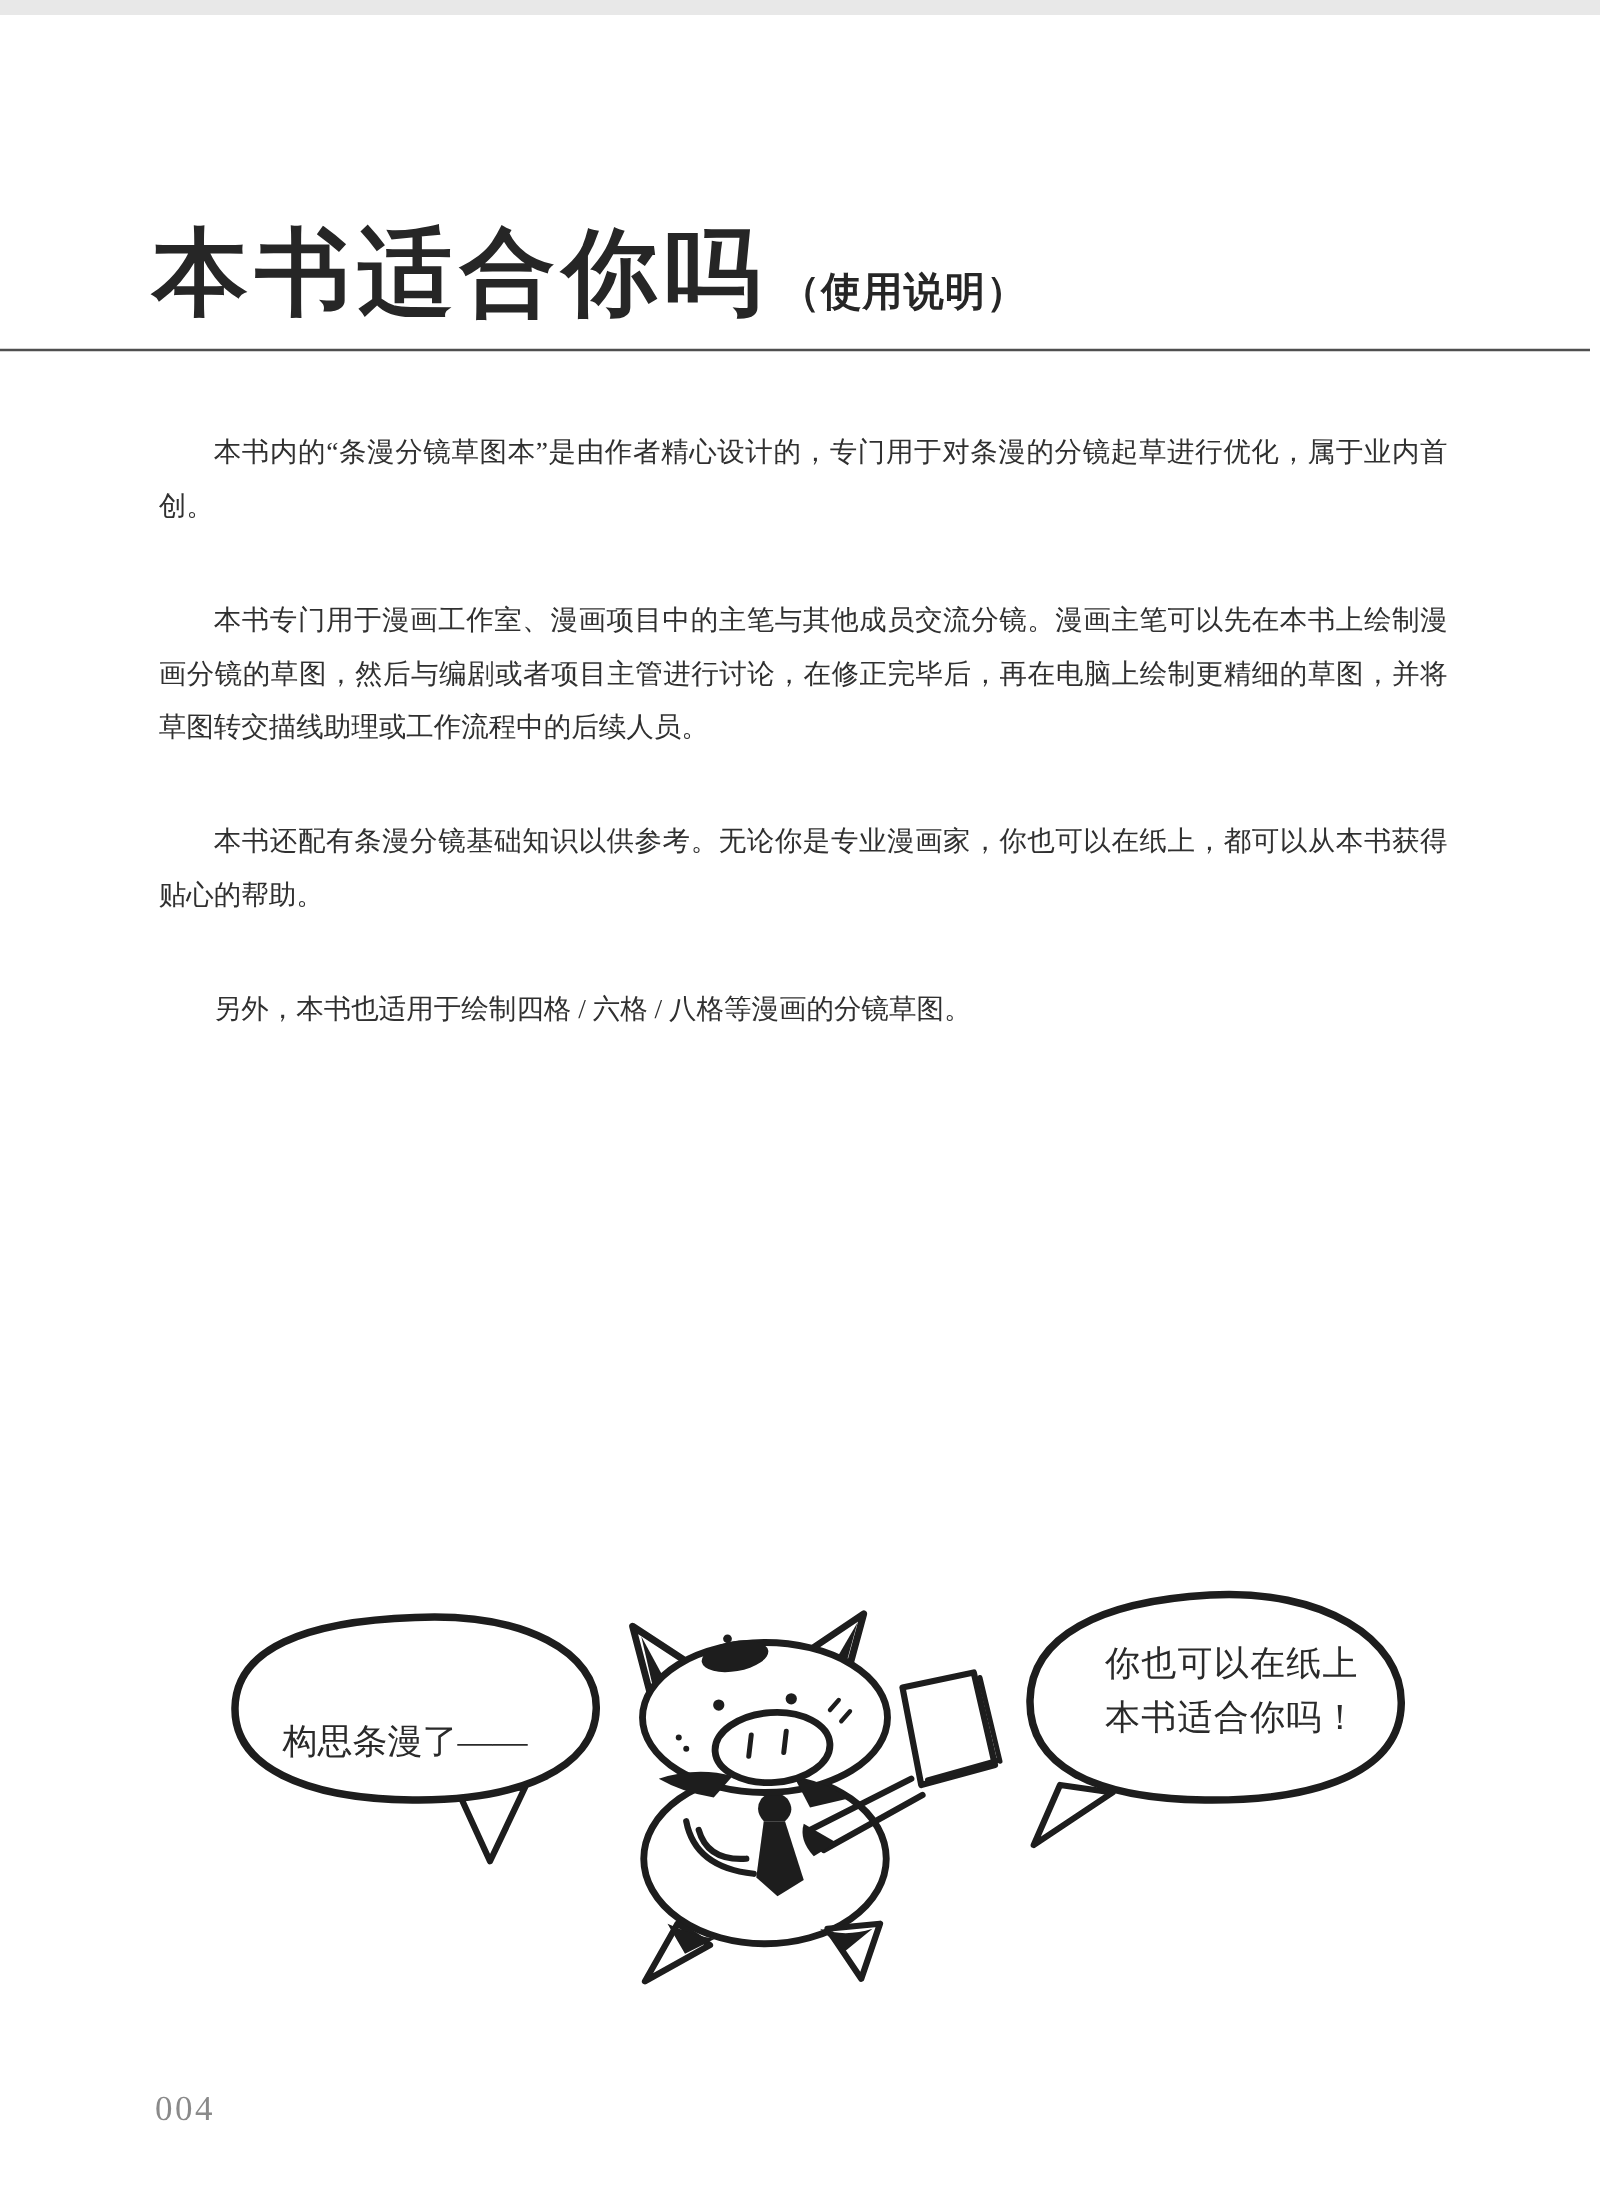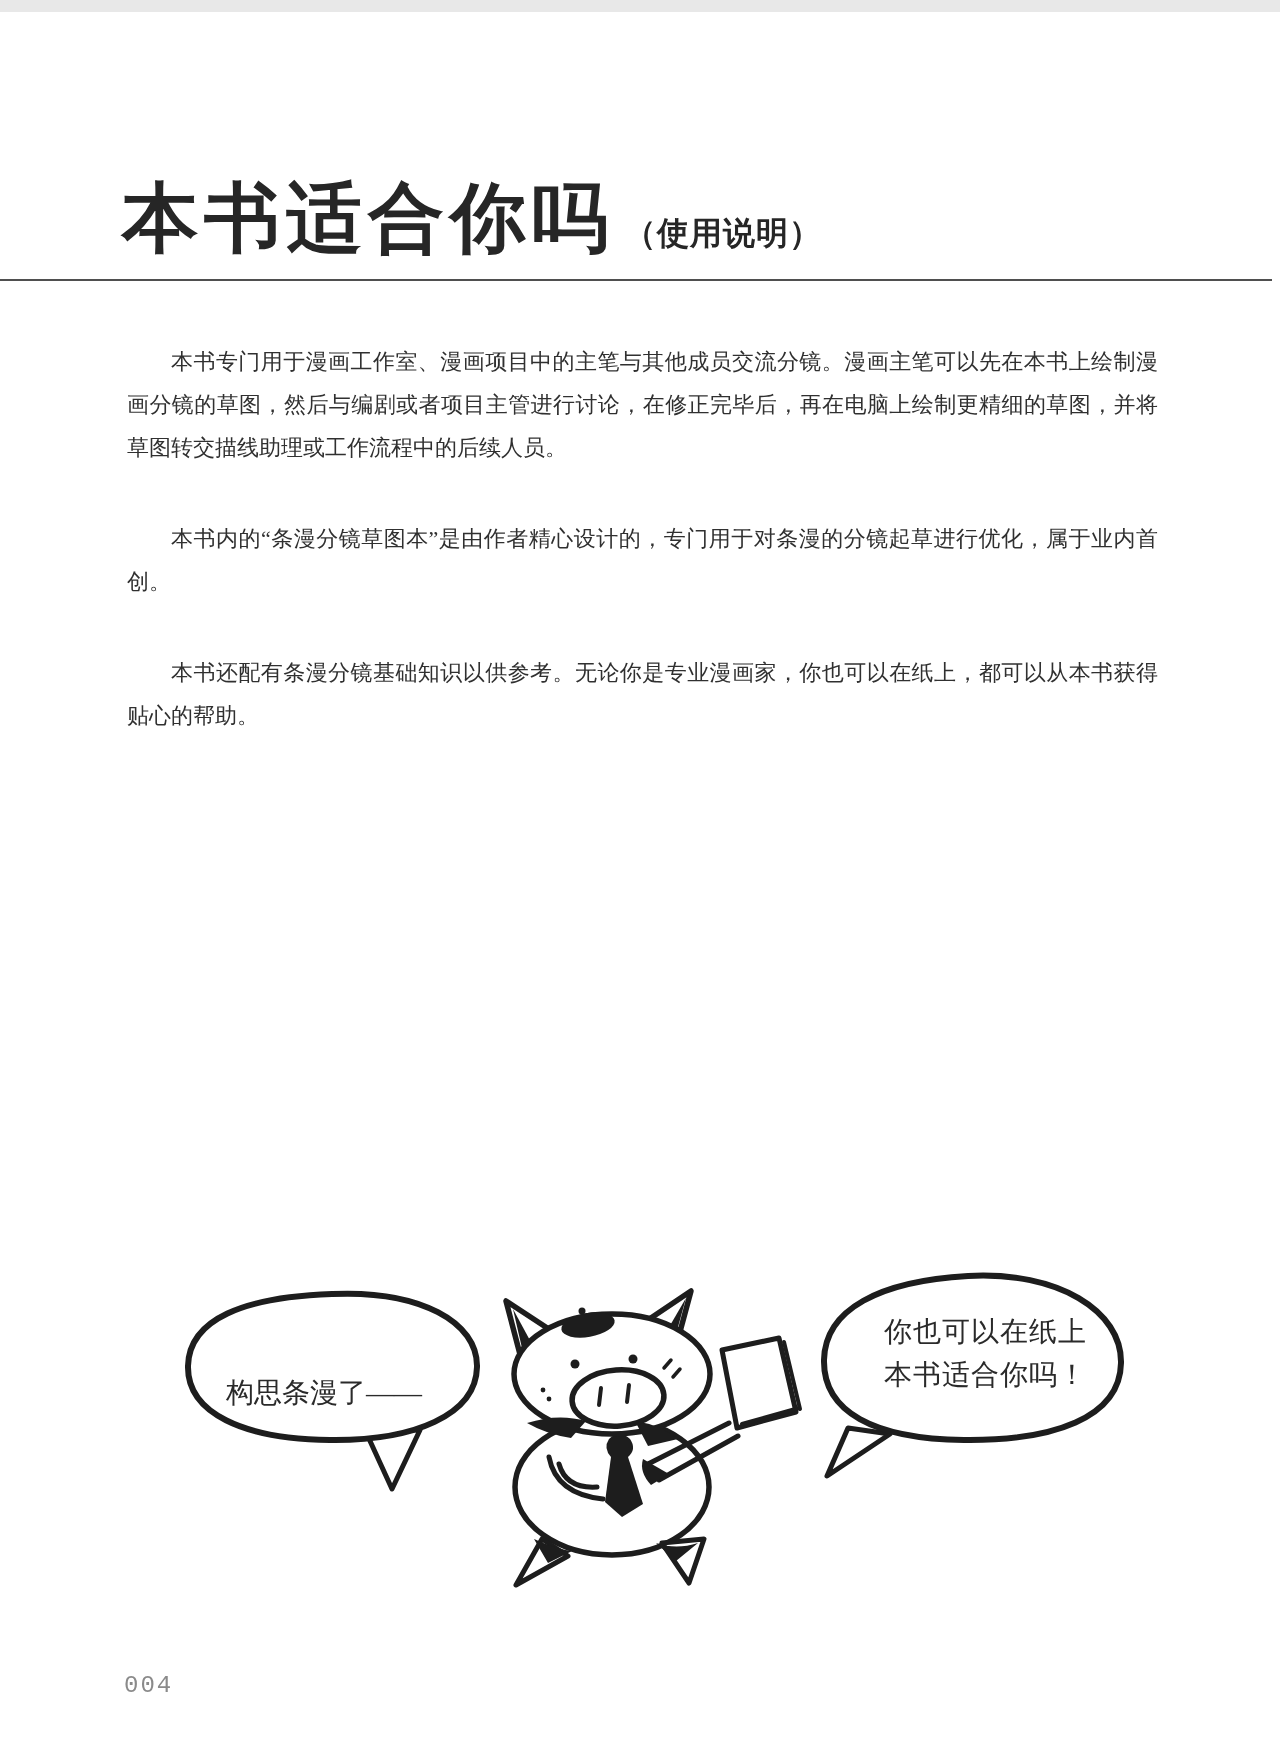--- a/index.html
+++ b/index.html
@@ -76,41 +76,42 @@
     left: 884px;
     top: 1298px;
     line-height: 43px;
     letter-spacing: 1px;
     white-space: nowrap;
   }
   .page-number {
     position: absolute;
     left: 124px;
     top: 1660px;
-    font-family: Liberation Mono, monospace;
-    font-size: 24px;
+    font-family: Liberation Serif, serif;
+    font-size: 28px;
     letter-spacing: 2px;
     color: #8a8a8a;
   }
 </style>
 </head>
 <body>
 
 <div class="page">
 
   <header class="title-block">
     <span class="title-main">本书适合你吗</span><span class="title-sub">（使用说明）</span>
   </header>
 
   <hr class="rule">
 
   <main class="body-text">
+    <p>本书内的“条漫分镜草图本”是由作者精心设计的，专门用于对条漫的分镜起草进行优化，属于业内首创。</p>
     <p>本书专门用于漫画工作室、漫画项目中的主笔与其他成员交流分镜。漫画主笔可以先在本书上绘制漫画分镜的草图，然后与编剧或者项目主管进行讨论，在修正完毕后，再在电脑上绘制更精细的草图，并将草图转交描线助理或工作流程中的后续人员。</p>
-    <p>本书内的“条漫分镜草图本”是由作者精心设计的，专门用于对条漫的分镜起草进行优化，属于业内首创。</p>
     <p>本书还配有条漫分镜基础知识以供参考。无论你是专业漫画家，你也可以在纸上，都可以从本书获得贴心的帮助。</p>
+    <p>另外，本书也适用于绘制四格 / 六格 / 八格等漫画的分镜草图。</p>
   </main>
 
   <figure class="illustration">
     <svg class="illustration-svg" width="1280" height="380" viewBox="0 1230 1280 380">
       <g fill="none" stroke="#1d1d1d" stroke-width="5" stroke-linecap="round" stroke-linejoin="round">
 
         <path fill="#ffffff" d="M 365,1418 L 392,1477 L 420,1418 Z"></path>
         <path fill="#ffffff" stroke-width="6" d="M 332,1282 C 420,1278 478,1310 477,1355 C 476,1403 414,1429 330,1428 C 243,1427 187,1401 188,1354 C 189,1307 244,1285 332,1282 Z"></path>
 
         <path fill="#ffffff" d="M 848,1416 L 827,1464 L 890,1422 Z"></path>

